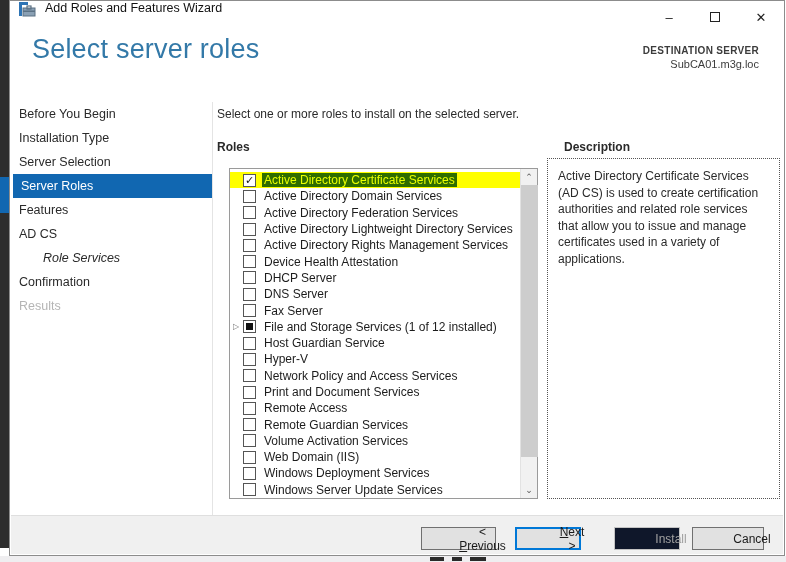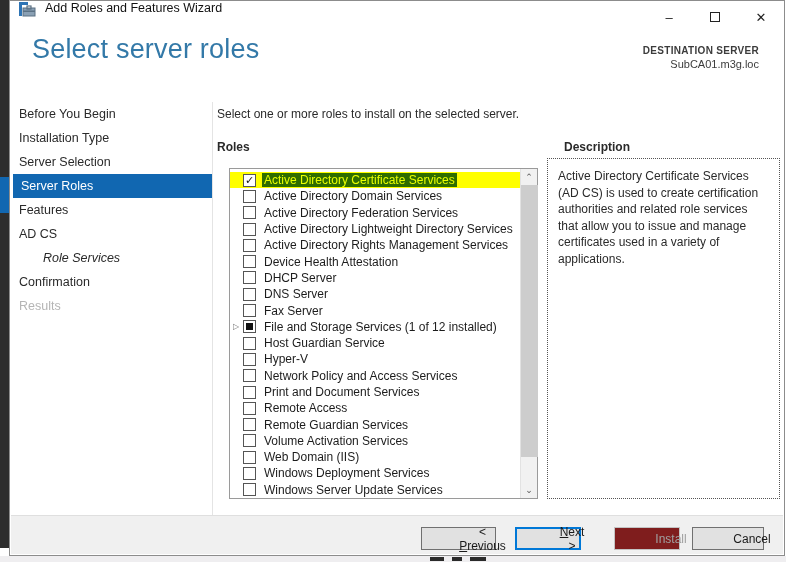--- a/index.html
+++ b/index.html
@@ -59,21 +59,21 @@
   .desc-box { position:absolute; left:537px; top:157px; width:233px; height:341px; border:1px dotted #555; background:#fff;
               padding:9px 10px; font-size:12px; color:#2a2a2a; line-height:1.38; }
 
   
   .footer { position:absolute; left:1px; right:1px; bottom:1px; height:39px; background:#f0f0f0; border-top:1px solid #dfdfdf; }
   .btn { position:absolute; top:11px; height:23px; background:#e1e1e1; border:1px solid #707070; font-size:12px; color:#1a1a1a;
          font-family:"Liberation Sans", sans-serif; display:flex; align-items:center; justify-content:center; cursor:default;padding-left:48px; }
   .btn u { text-decoration:underline; }
   .btn-previous { left:410px; width:75px; }
   .btn-next { left:496px; width:66px; border:1px solid #0078d7; box-shadow: inset 0 0 0 1px #0078d7; margin-left: 8px; }
-  .btn-install { left:603px; width:66px; background:#7f1d1d; border:1px solid #c3c3c3; color:#a0a0a0; }
+  .btn-install { left:603px; width:66px; background:#0f172a; border:1px solid #c3c3c3; color:#a0a0a0; }
   .btn-cancel { left:681px; width:72px; }
 </style>
 </head>
 <body>
 
 <div class="bg-left-strip"></div>
 <div class="bg-left-blue"></div>
 <div class="bg-bottom-strip"></div>
 <div class="bg-mark" style="left:430px;width:14px;"></div>
 <div class="bg-mark" style="left:452px;width:10px;"></div>

